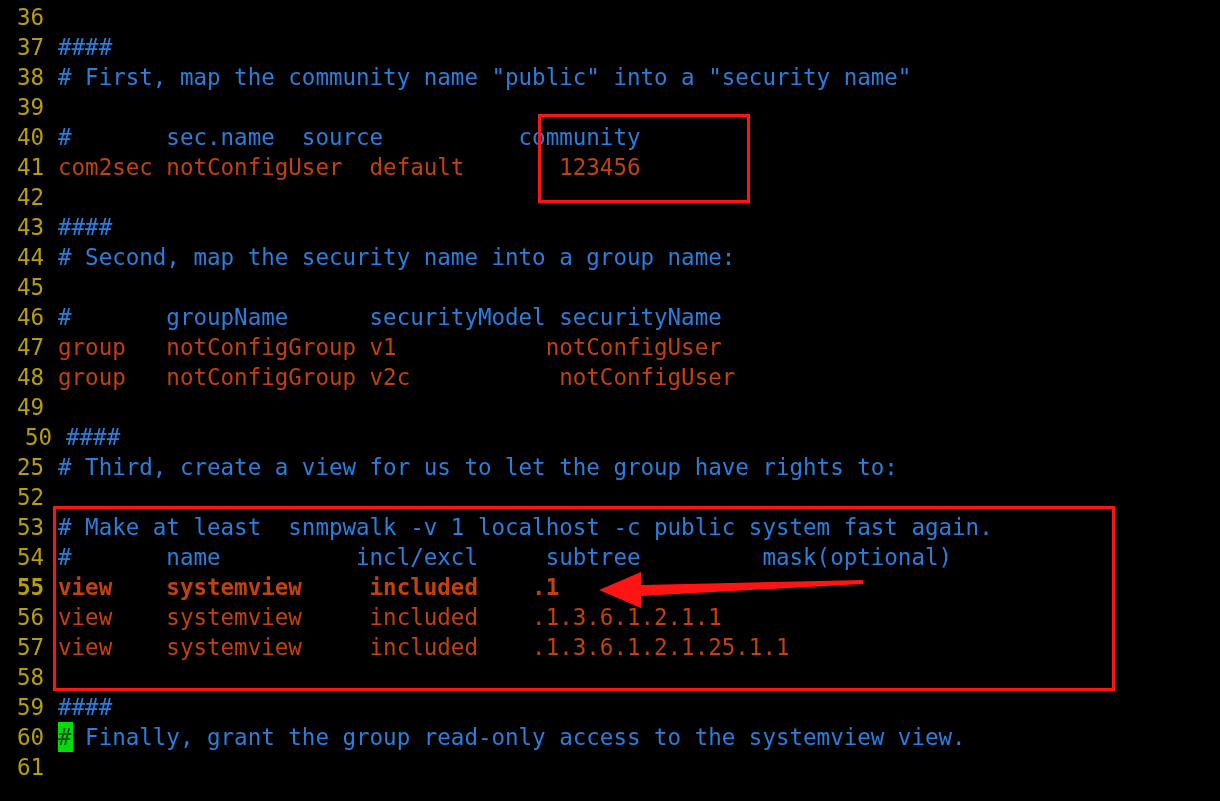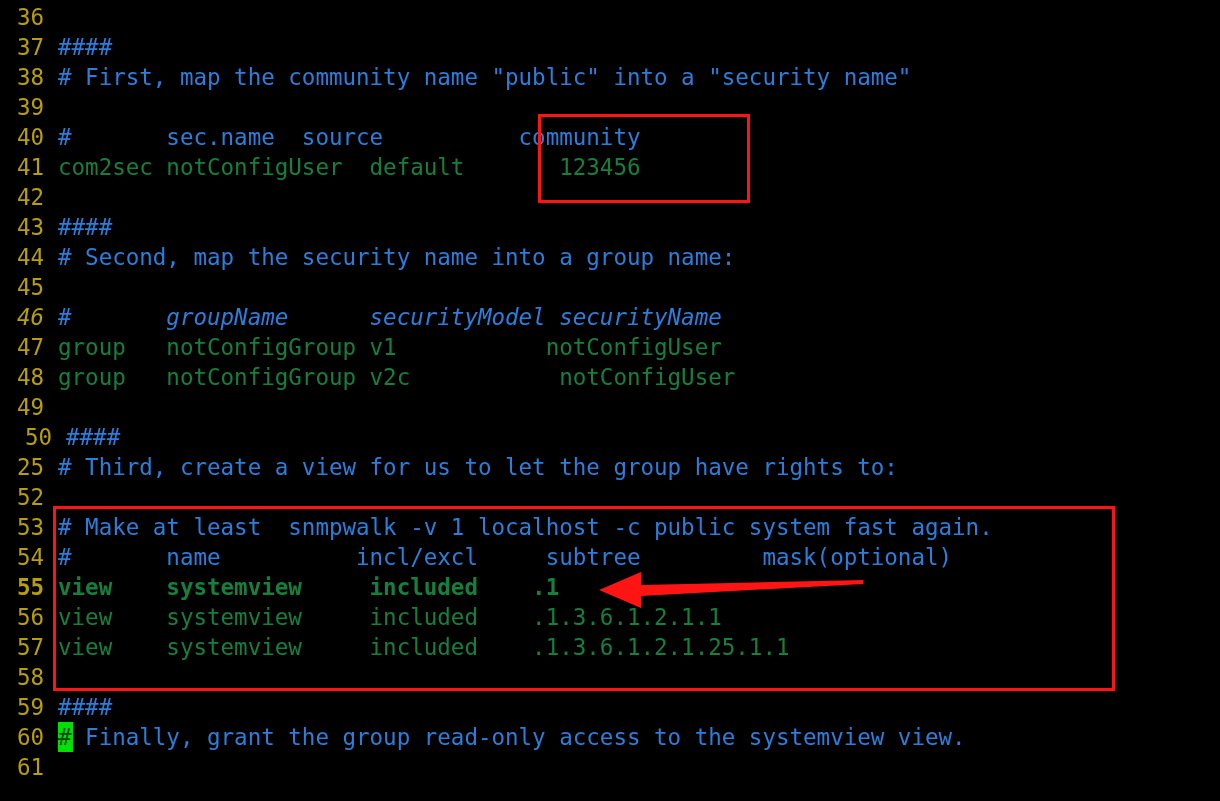--- a/index.html
+++ b/index.html
@@ -47,21 +47,21 @@
   .linetext {
     position: absolute;
     left: 58px;
     top: 0;
     white-space: pre;
     font-size: 22.5px;
     line-height: 30px;
     color: #e8e8e8;
   }
   .c-comment { color: #2a7fdd; }
-  .c-text    { color: #15803d; }
+  .c-text    { color: #c2410c; }
 
   
   .cursor-block {
     position: absolute;
     background: #00e000;
     color: #004400;
     font-size: 22.5px;
     line-height: 30px;
     white-space: pre;
     z-index: 5;
@@ -91,21 +91,21 @@
   <div class="line" style="position: absolute; left: 0px; top: 2px; width: 1220px;"><span class="lineno">36</span><span class="linetext c-text"></span></div>
       <div class="line" style="position: absolute; left: 0px; top: 32px; width: 1220px;"><span class="lineno">37</span><span class="linetext c-comment">####</span></div>
       <div class="line" style="position: absolute; left: 0px; top: 62px; width: 1032px;"><span class="lineno">38</span><span class="linetext c-comment"># First, map the community name "public" into a "security name"</span></div>
       <div class="line" style="position: absolute; left: 0px; top: 92px; width: 1220px;"><span class="lineno">39</span><span class="linetext c-text"></span></div>
       <div class="line" style="position: absolute; left: 0px; top: 122px; width: 1220px;"><span class="lineno">40</span><span class="linetext c-comment">#       sec.name  source          community</span></div>
       <div class="line" style="position: absolute; left: 0px; top: 152px; width: 1220px;"><span class="lineno">41</span><span class="linetext c-text">com2sec notConfigUser  default       123456</span></div>
       <div class="line" style="position: absolute; left: 0px; top: 182px; width: 1220px;"><span class="lineno">42</span><span class="linetext c-text"></span></div>
       <div class="line" style="position: absolute; left: 0px; top: 212px; width: 1220px;"><span class="lineno">43</span><span class="linetext c-comment">####</span></div>
       <div class="line" style="position: absolute; left: 0px; top: 242px; width: 975px;"><span class="lineno">44</span><span class="linetext c-comment"># Second, map the security name into a group name:</span></div>
       <div class="line" style="position: absolute; left: 0px; top: 272px; width: 1220px;"><span class="lineno">45</span><span class="linetext c-text"></span></div>
-      <div class="line" style="position: absolute; left: 0px; top: 302px; width: 1008px; font-style: italic;"><span class="lineno">46</span><span class="linetext c-comment">#       groupName      securityModel securityName</span></div>
+      <div class="line" style="position: absolute; left: 0px; top: 302px; width: 1008px;"><span class="lineno">46</span><span class="linetext c-comment">#       groupName      securityModel securityName</span></div>
       <div class="line" style="position: absolute; left: 0px; top: 332px; width: 1220px;"><span class="lineno">47</span><span class="linetext c-text">group   notConfigGroup v1           notConfigUser</span></div>
       <div class="line" style="position: absolute; left: 0px; top: 362px; width: 1220px;"><span class="lineno">48</span><span class="linetext c-text">group   notConfigGroup v2c           notConfigUser</span></div>
       <div class="line" style="position: absolute; left: 0px; top: 392px; width: 1084px;"><span class="lineno">49</span><span class="linetext c-text"></span></div>
       <div class="line" style="position: absolute; left: 0px; top: 422px; width: 1220px; margin-left: 8px;"><span class="lineno">50</span><span class="linetext c-comment">####</span></div>
       <div class="line" style="position: absolute; left: 0px; top: 452px; width: 1220px;"><span class="lineno">25</span><span class="linetext c-comment"># Third, create a view for us to let the group have rights to:</span></div>
       <div class="line" style="position: absolute; left: 0px; top: 482px; width: 1220px;"><span class="lineno">52</span><span class="linetext c-text"></span></div>
       <div class="line" style="position: absolute; left: 0px; top: 512px; width: 1220px;"><span class="lineno">53</span><span class="linetext c-comment"># Make at least  snmpwalk -v 1 localhost -c public system fast again.</span></div>
       <div class="line" style="position: absolute; left: 0px; top: 542px; width: 1220px;"><span class="lineno">54</span><span class="linetext c-comment">#       name          incl/excl     subtree         mask(optional)</span></div>
       <div class="line" style="position: absolute; left: 0px; top: 572px; width: 1220px; font-weight: bold;"><span class="lineno">55</span><span class="linetext c-text">view    systemview     included    .1</span></div>
       <div class="line" style="position: absolute; left: 0px; top: 602px; width: 1220px;"><span class="lineno">56</span><span class="linetext c-text">view    systemview     included    .1.3.6.1.2.1.1</span></div>

